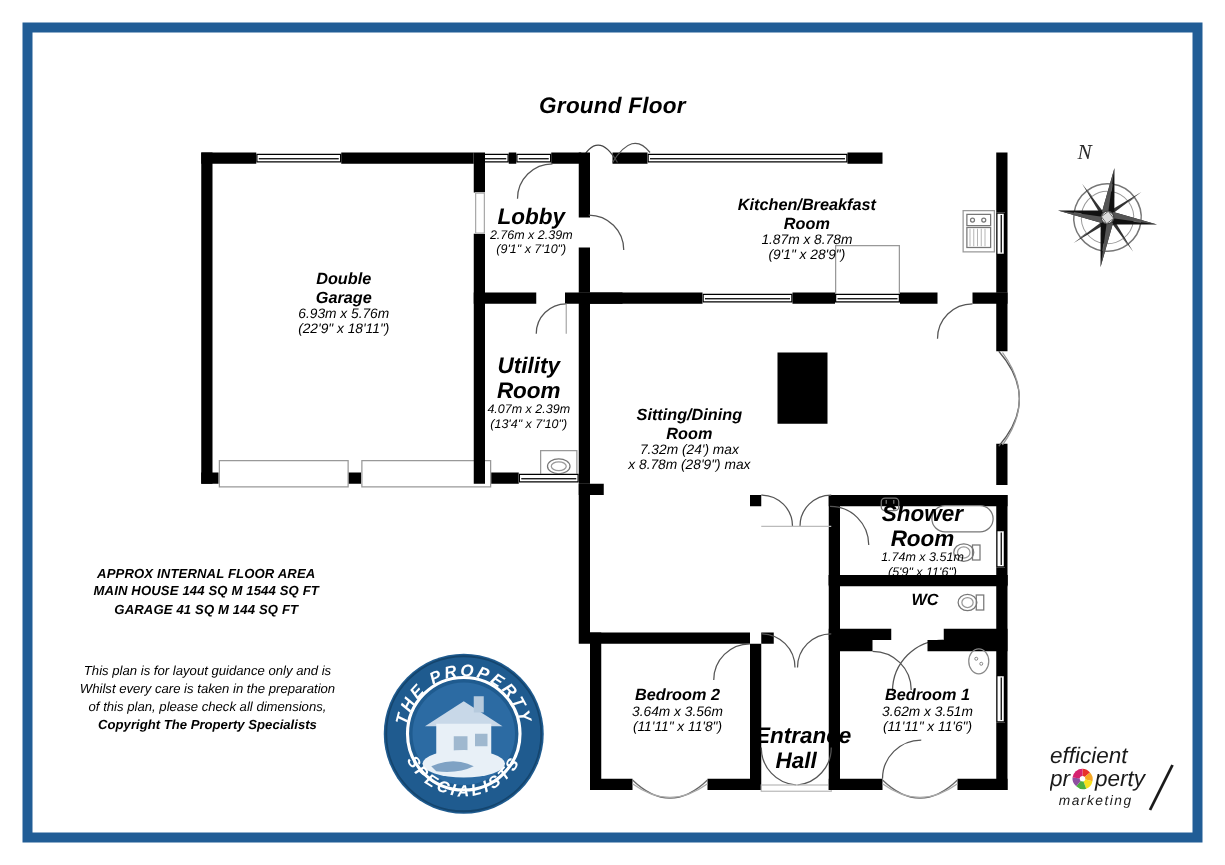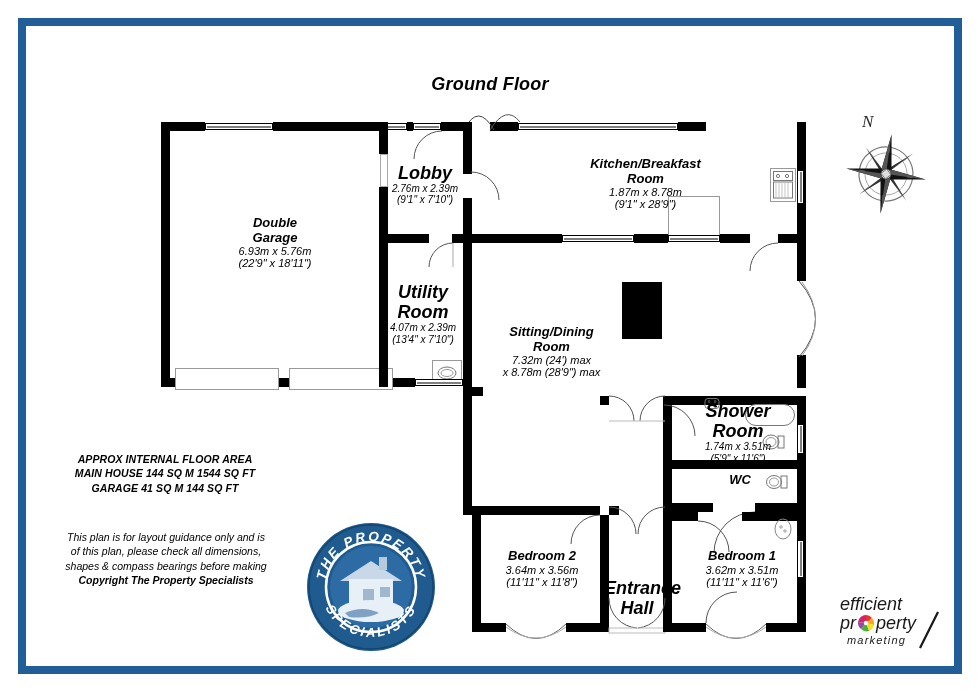--- a/index.html
+++ b/index.html
@@ -518,22 +518,22 @@
   </div>
 
   <div id="area-block">
     <div>APPROX INTERNAL FLOOR AREA</div>
     <div>MAIN HOUSE 144 SQ M 1544 SQ FT</div>
     <div>GARAGE 41 SQ M 144 SQ FT</div>
   </div>
 
   <div id="disclaimer-block">
     <div>This plan is for layout guidance only and is</div>
+    <div>Whilst every care is taken in the preparation</div>
     <div>of this plan, please check all dimensions,</div>
-    <div>shapes &amp; compass bearings before making</div>
     <div class="b">Copyright The Property Specialists</div>
   </div>
 
   <div id="badge">
     <svg width="132" height="132" viewBox="0 0 132 132">
       <defs>
         <path id="arcTop" d="M 20 66 A 46 46 0 0 1 112 66"></path>
         <path id="arcBot" d="M 16 66 A 50 50 0 0 0 116 66"></path>
       </defs>
       <circle cx="66" cy="66" r="64" fill="#1f5b8f"></circle>

